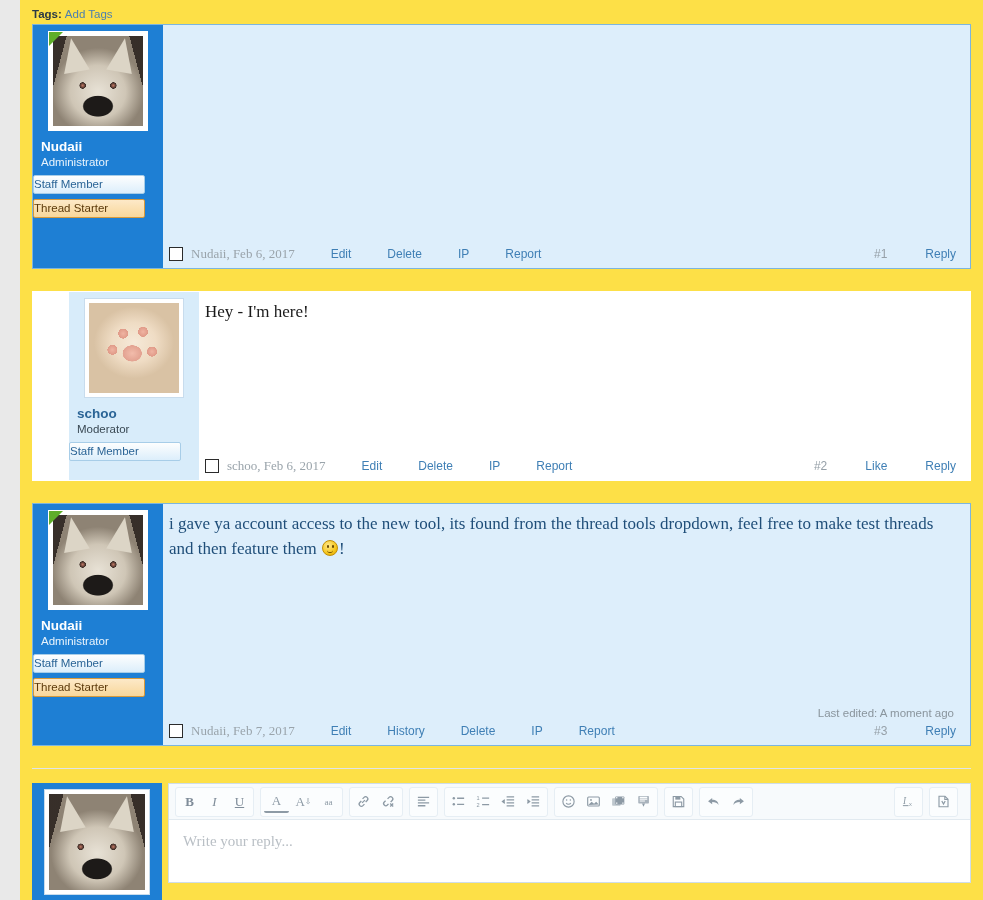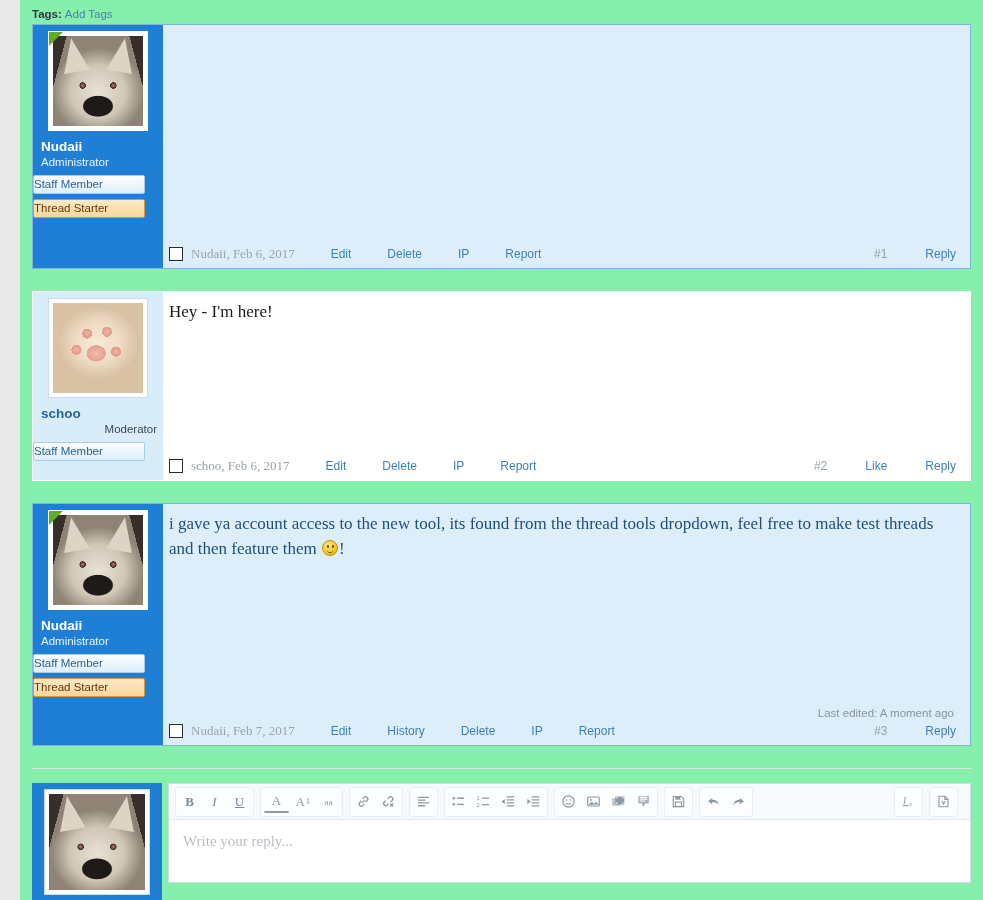--- a/index.html
+++ b/index.html
@@ -7,21 +7,21 @@
     margin: 0; padding: 0;
     width: 983px; height: 900px;
     background: #e9e9e9;
     font-family: "Liberation Sans", sans-serif;
     overflow: hidden;
   }
   .page {
     position: absolute;
     left: 20px; top: 0;
     width: 963px; height: 900px;
-    background: #86efac;
+    background: #fde047;
     overflow: hidden;
   }
 
   
   .tags-bar {
     padding: 8px 0 4px 12px;
     font-size: 11.5px;
     color: #33404a;
   }
   .tags-label { font-weight: bold; color: #2b3a45; }
@@ -66,21 +66,21 @@
   }
 
   
   .usercol {
     width: 130px;
     flex: 0 0 130px;
     padding: 6px 6px 10px 6px;
     position: relative;
   }
   .usercol.hl { background: #1e7fd4; }
-  .usercol.soft { background: #d8ecfa; }
+  .usercol.soft { background: #d8ecfa; margin-left: 36px; }
 
   .avatar-wrap {
     position: relative;
     width: 100px; height: 100px;
     margin: 0 auto;
     padding: 4px;
     background: #ffffff;
     border: 1px solid #c8dced;
   }
   .usercol.hl .avatar-wrap { background: #ffffff; border: 1px solid #ffffff; }
@@ -129,21 +129,21 @@
     margin-top: 8px;
     font-size: 13.5px;
     font-weight: bold;
     line-height: 1.2;
     padding-left: 2px;
   }
   .usercol.hl .uname { color: #ffffff; }
   .usercol.soft .uname { color: #2a6496; }
   .utitle { font-size: 11.5px; line-height: 1.25; padding-left: 2px; }
   .usercol.hl .utitle { color: #e8f3fc; }
-  .usercol.soft .utitle { color: #3a4954; text-align: right; }
+  .usercol.soft .utitle { color: #3a4954; }
 
   .banner {
     position: relative;
     margin: 5px -6px 0 -6px;
     width: 112px;
     font-size: 11.5px;
     padding: 2px 0 3px 0;
     border-radius: 2px;
   }
   .banner-staff {

